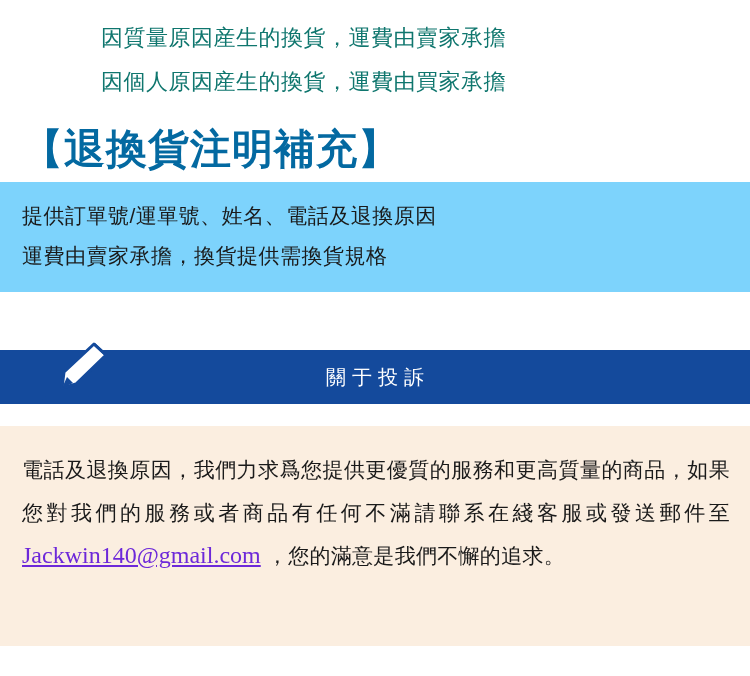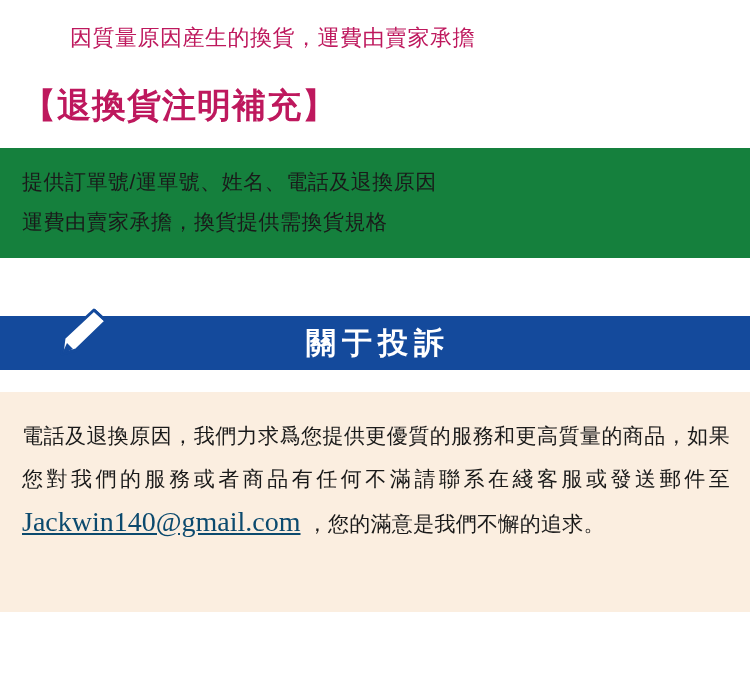--- a/index.html
+++ b/index.html
@@ -18,43 +18,43 @@
     width: 750px;
     height: 676px;
   }
 
   
   .top-lines {
     padding-top: 16px;
   }
   .top-line {
     font-size: 22px;
-    color: #be185d;
+    color: #0f766e;
     line-height: 44px;
-    padding-left: 70px;
+    padding-left: 101px;
     letter-spacing: 0.5px;
     white-space: nowrap;
   }
 
   
   .bracket-heading {
     margin-top: 22px;
     padding-left: 22px;
-    font-size: 34px;
+    font-size: 41px;
     font-weight: bold;
-    color: #be185d;
+    color: #0369a1;
     letter-spacing: 1px;
     line-height: 46px;
     white-space: nowrap;
   }
 
   
   .note-box {
-    margin-top: 20px;
-    background: #15803d;
+    margin-top: 10px;
+    background: #7dd3fc;
     padding: 14px 0 16px 22px;
   }
   .note-line {
     font-size: 21px;
     color: #1a1a1a;
     line-height: 40px;
     letter-spacing: 0.5px;
     white-space: nowrap;
   }
 
@@ -70,22 +70,22 @@
     right: 0;
     top: 12px;
     height: 54px;
     background: #144a9c;
     display: flex;
     align-items: center;
     justify-content: center;
   }
   .banner-title {
     color: #ffffff;
-    font-size: 30px;
-    font-weight: bold;
+    font-size: 20px;
+    font-weight: normal;
     letter-spacing: 6px;
     text-indent: 6px;
   }
   .badge {
     position: absolute;
     left: 38px;
     top: 0;
     width: 74px;
     height: 66px;
     z-index: 3;
@@ -99,34 +99,35 @@
     min-height: 170px;
   }
   .body-text {
     font-size: 21px;
     color: #1a1a1a;
     line-height: 43px;
     letter-spacing: 0.3px;
     text-align: justify;
   }
   .email {
-    color: #0c4a6e;
+    color: #6d28d9;
     text-decoration: underline;
     font-family: "Liberation Serif", serif;
-    font-size: 28px;
+    font-size: 24px;
     letter-spacing: 0;
   }
 </style>
 </head>
 <body>
 
 <div class="page">
 
   <div class="top-lines">
     <div class="top-line">因質量原因産生的換貨，運費由賣家承擔</div>
+    <div class="top-line">因個人原因産生的換貨，運費由買家承擔</div>
   </div>
 
   <div class="bracket-heading">【退換貨注明補充】</div>
 
   <div class="note-box">
     <div class="note-line">提供訂單號/運單號、姓名、電話及退換原因</div>
     <div class="note-line">運費由賣家承擔，換貨提供需換貨規格</div>
   </div>
 
   <div class="banner-wrap">

